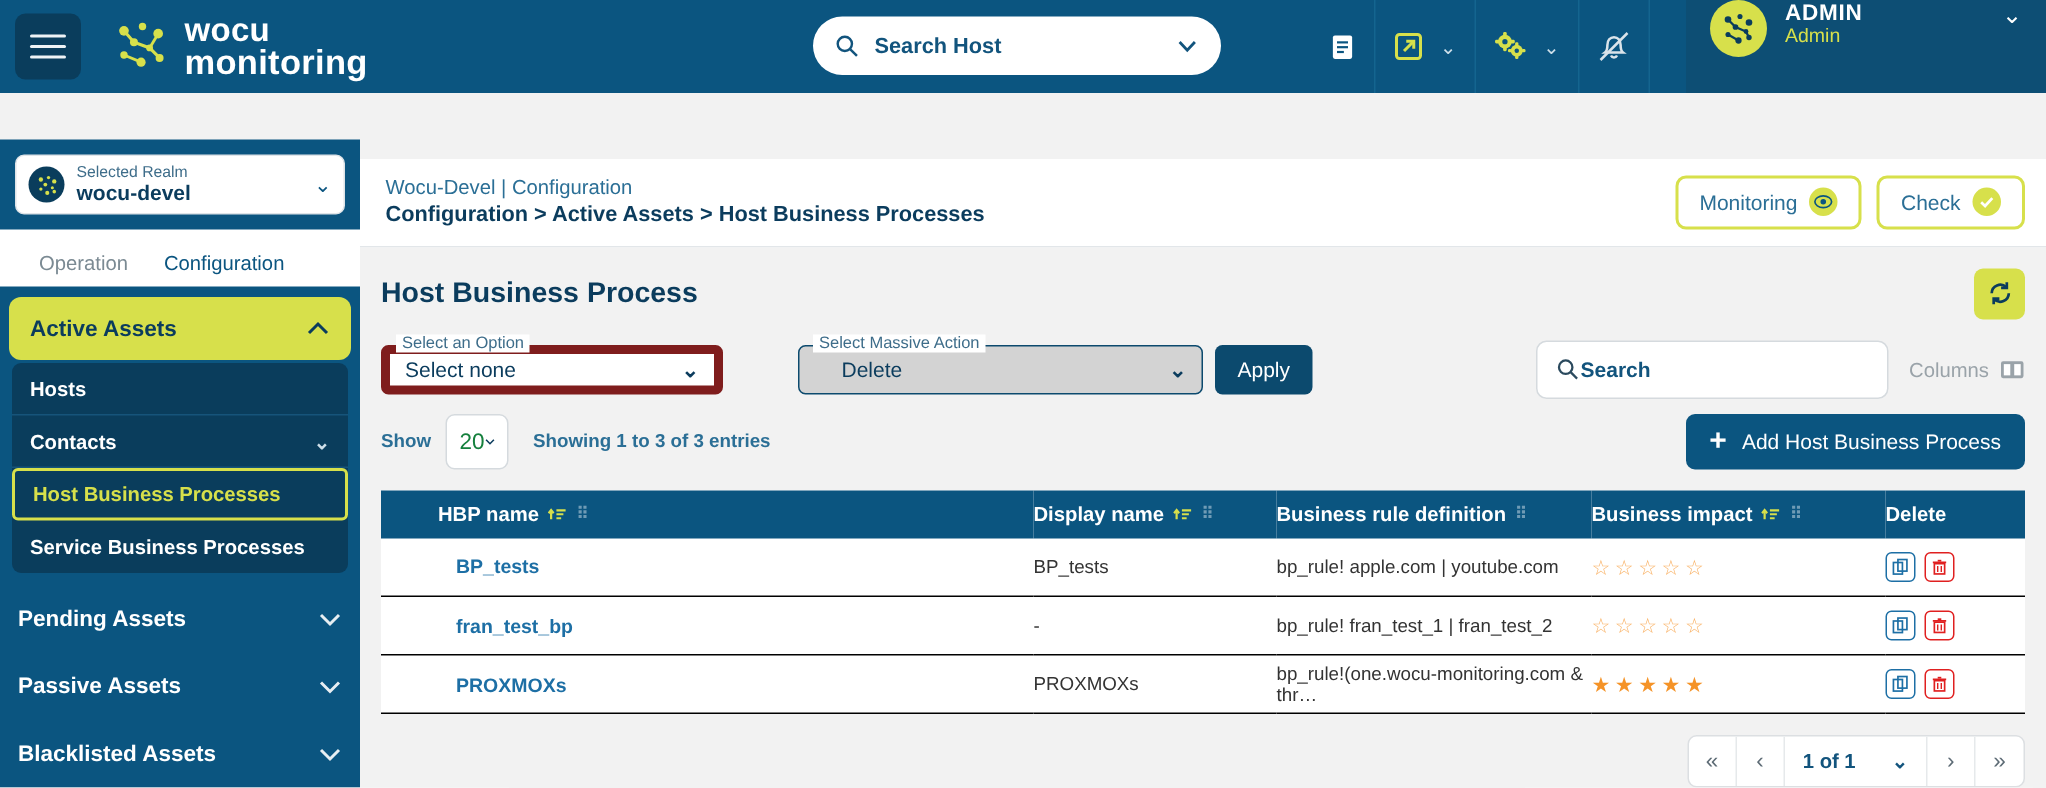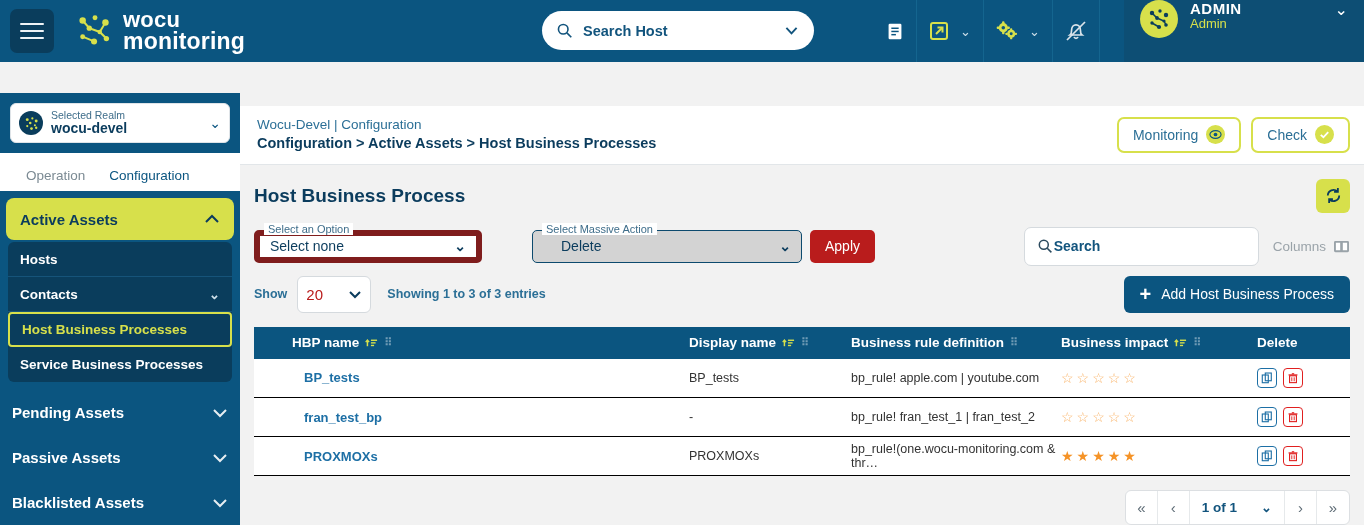--- a/index.html
+++ b/index.html
@@ -136,37 +136,37 @@
   }
   .select {
     height: 33px; border-radius: 5px; display: flex; align-items: center;
     padding: 0 10px; cursor: pointer; font-size: 14px; color: #0b3c5d;
   }
   .select.light { background: #fff; border: 6px solid #7f1d1d; width: 228px; }
   .select.grey { background: #d3d3d3; border: 1px solid #0c4a6e; width: 270px; padding-left: 28px; }
   .select .sv { flex: 1; }
   .select .sc { color: #0b3c5d; font-size: 14px; font-weight: bold; }
   .applybtn {
-    height: 33px; background: #b91c1c; color: #fff; border-radius: 5px; border: none;
+    height: 33px; background: #0c4a6e; color: #fff; border-radius: 5px; border: none;
     padding: 0 15px; font-size: 14px; cursor: pointer; font-family: inherit;
   }
   .searchbox {
     margin-left: auto; width: 235px; height: 39px; background: #fff; border: 1px solid #d5dade;
     border-radius: 7px; display: flex; align-items: center; padding: 0 12px; gap: 1px; cursor: text;
   }
   .searchbox .ph { color: #12547d; font-size: 14px; font-weight: bold; }
   .columns { display: flex; align-items: center; gap: 7px; margin-left: 14px; cursor: pointer; }
   .columns .ct { font-size: 13.5px; color: #9aa3a9; }
 
   .showrow { display: flex; align-items: center; padding: 10px 14px 0 14px; gap: 10px; }
   .showlbl { font-size: 12.5px; color: #2b6f96; font-weight: bold; }
   .showsel {
-    width: 74px; height: 37px; background: #fff; border: 1px solid #d5dade; border-radius: 6px;
+    width: 42px; height: 37px; background: #fff; border: 1px solid #d5dade; border-radius: 6px;
     display: flex; align-items: center; padding: 0 8px; cursor: pointer;
-    font-size: 15px; color: #b91c1c;
+    font-size: 15px; color: #15803d;
   }
   .showsel .sv { flex: 1; }
   .showing { font-size: 12.5px; color: #2b6f96; font-weight: bold; margin-left: 6px; }
   .addbtn {
     margin-left: auto; height: 37px; background: #0b5580; color: #fff; border: none;
     border-radius: 6px; display: flex; align-items: center; gap: 10px; padding: 0 16px;
     font-size: 14px; cursor: pointer; font-family: inherit;
   }
   .addbtn .pl { font-size: 20px; line-height: 1; font-weight: bold; }
 

